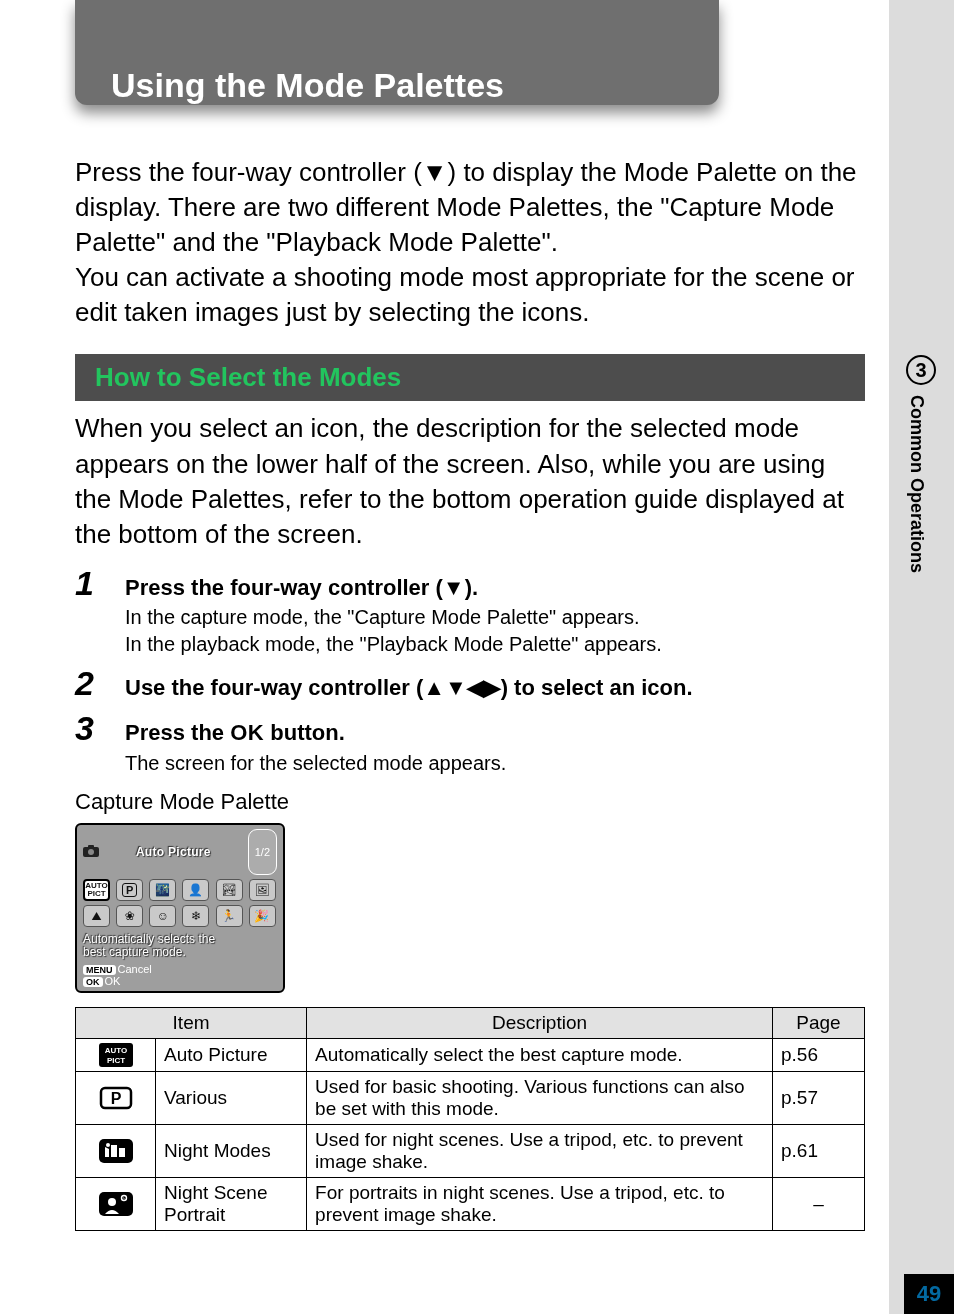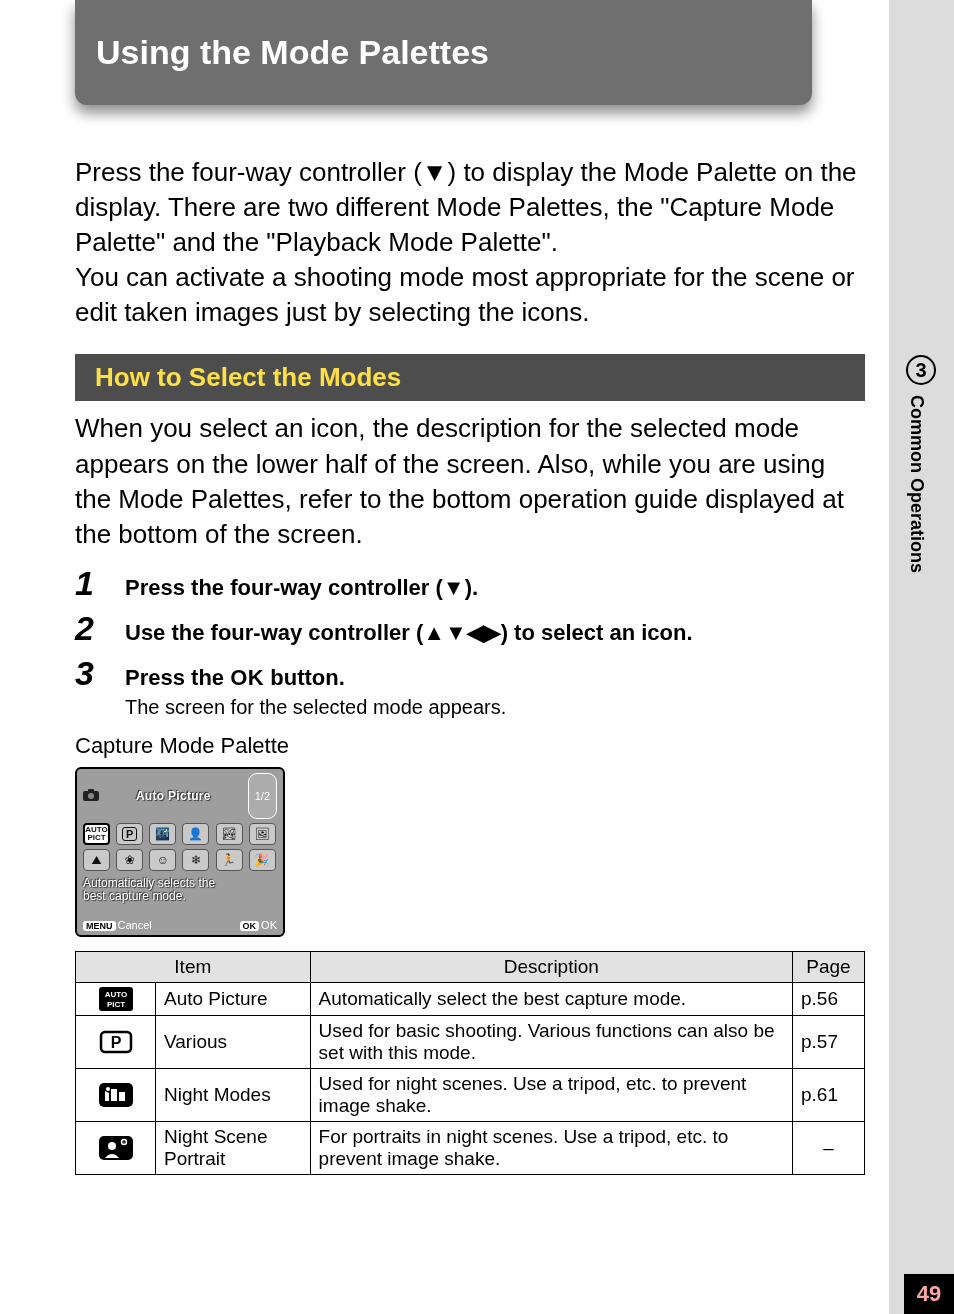--- a/index.html
+++ b/index.html
@@ -4,32 +4,32 @@
 <style>
   * { box-sizing: border-box; margin: 0; padding: 0; }
   html, body { width: 954px; height: 1314px; font-family: Arial, Helvetica, sans-serif; background: #fff; color: #000; }
   .page { position: relative; width: 954px; height: 1314px; }
 
   
   .sidebar-right { position: absolute; right: 0; top: 0; width: 65px; height: 100%; background: #dcdcdc; }
   .sidebar-right .tab-strip { position: absolute; right: 18px; top: 355px; width: 30px; }
   .chapter-circle { width: 30px; height: 30px; border: 2px solid #000; border-radius: 50%; font-size: 20px; font-weight: bold; display: flex; align-items: center; justify-content: center; background: #dcdcdc; }
   .chapter-label { writing-mode: vertical-rl; text-orientation: mixed; font-size: 18px; font-weight: bold; margin-top: 10px; transform: rotate(0deg); }
-  .page-num { position: absolute; right: 0; bottom: 0; width: 50px; height: 40px; background: #000; color: #fca5a5; display: flex; align-items: center; justify-content: center; font-size: 22px; font-weight: bold; }
+  .page-num { position: absolute; right: 0; bottom: 0; width: 50px; height: 40px; background: #000; color: #0369a1; display: flex; align-items: center; justify-content: center; font-size: 22px; font-weight: bold; }
 
   .content { position: absolute; left: 0; top: 0; width: 889px; padding: 0 0 0 75px; }
 
   
   .banner-wrap { position: relative; height: 120px; margin-top: 0; }
-  .banner { position: absolute; left: 0; top: 0; width: 737px; height: 105px; background: #6f6f6f; border-radius: 0 0 12px 12px; box-shadow: 0 8px 14px rgba(0,0,0,.45); display: flex; align-items: center; padding-left: 21px; }
+  .banner { position: absolute; left: 0; top: 0; width: 644px; height: 105px; background: #6f6f6f; border-radius: 0 0 12px 12px; box-shadow: 0 8px 14px rgba(0,0,0,.45); display: flex; align-items: flex-end; padding-left: 36px; }
   .banner h1 { color: #fff; font-size: 34px; font-weight: bold; }
 
   .body-text { font-size: 26px; line-height: 1.35; margin-top: 35px; width: 790px; }
 
-  .section-bar { background: #4d4d4d; color: #fde047; font-size: 26px; font-weight: bold; padding: 8px 14px; border-left: 6px solid #4d4d4d; margin-top: 24px; width: 790px; }
+  .section-bar { background: #4d4d4d; color: #22c55e; font-size: 26px; font-weight: bold; padding: 8px 14px; border-left: 6px solid #4d4d4d; margin-top: 24px; width: 790px; }
 
   .steps { margin-top: 12px; width: 790px; }
   .step { display: flex; align-items: baseline; margin-top: 6px; }
   .step .num { font-size: 34px; font-weight: bold; font-style: italic; width: 50px; flex-shrink: 0; }
   .step .step-body { flex: 1; }
   .step .step-title { font-size: 22px; font-weight: bold; line-height: 1.3; }
   .step .step-title .ok-word { font-family: Arial; font-weight: bold; letter-spacing: 0.5px; }
   .step .step-desc { font-size: 20px; line-height: 1.35; margin-top: 2px; }
 
   .subhead { font-size: 22px; font-weight: normal; margin-top: 12px; }
@@ -38,29 +38,29 @@
   .lcd { width: 210px; height: 170px; background: #9e9e9e; border: 2px solid #000; border-radius: 6px; margin-top: 8px; padding: 4px 6px 6px 6px; position: relative; color: #fff; font-size: 12px; overflow: hidden; }
   .lcd-top { display: flex; align-items: center; justify-content: space-between; }
   .lcd-top .cam { font-size: 13px; }
   .lcd-top .title { font-size: 12px; font-weight: bold; text-shadow: 1px 1px 1px #333, -1px -1px 1px #333; letter-spacing: .3px; }
   .lcd-top .page-ind { background: rgba(255,255,255,.15); border: 1px solid #fff; border-radius: 9px; padding: 16px 6px; font-size: 11px; }
   .lcd-grid { display: grid; grid-template-columns: repeat(6, 1fr); gap: 4px 5px; margin-top: 4px; }
   .lcd-ic { width: 27px; height: 22px; background: #c9c9c9; border: 1px solid #555; border-radius: 4px; display:flex; align-items:center; justify-content:center; font-size: 12px; color:#111; }
   .lcd-ic.sel { background: #fff; border: 2px solid #000; font-size:8px; font-weight:bold; line-height: 8px; text-align:center; }
   .lcd-ic .p { border:1.3px solid #111; border-radius:3px; padding:0 3px; font-weight:bold; font-size:11px; }
   .lcd-desc { margin-top: 6px; font-size: 12px; line-height: 13px; text-shadow: 1px 1px 1px #333, -1px -1px 1px #333; }
-  .lcd-bottom { position: absolute; bottom: 4px; left: 6px; right: 6px; display:flex; justify-content: space-between; font-size: 11px; }
+  .lcd-bottom { position: absolute; bottom: 4px; left: 6px; right: 6px; display:flex; justify-content: space-between; font-size: 11px; flex-direction: column; }
   .lcd-bottom .tag { background:#fff; color:#000; border-radius:3px; padding:0 3px; font-weight:bold; font-size:9px; margin-right:2px; }
 
   
   table.modes { border-collapse: collapse; width: 790px; margin-top: 14px; font-size: 19px; }
   table.modes th, table.modes td { border: 1px solid #000; padding: 4px 8px; vertical-align: middle; }
   table.modes thead th { background: #e2e2e2; font-weight: normal; text-align: center; }
   table.modes th.icon-col { width: 80px; }
-  table.modes th.page-col { width: 72px; }
+  table.modes th.page-col { width: 92px; }
   .mode-icon { display:flex; align-items:center; justify-content:center; }
   .mode-icon svg { display:block; }
 </style>
 </head>
 <body>
 
 <div class="page">
 
   <div class="sidebar-right">
     <div class="tab-strip">
@@ -83,20 +83,22 @@
 
     <div class="section-bar">How to Select the Modes</div>
 
     <p class="body-text" style="margin-top:10px;">When you select an icon, the description for the selected mode appears on the lower half of the screen. Also, while you are using the Mode Palettes, refer to the bottom operation guide displayed at the bottom of the screen.</p>
 
     <div class="steps">
       <div class="step">
         <div class="num">1</div>
         <div class="step-body">
           <div class="step-title">Press the four-way controller (▼).</div>
+          <div class="step-desc" style="white-space: pre-line;">In the capture mode, the "Capture Mode Palette" appears.
+In the playback mode, the "Playback Mode Palette" appears.</div>
         </div>
       </div>
       <div class="step">
         <div class="num">2</div>
         <div class="step-body">
           <div class="step-title">Use the four-way controller (▲▼◀▶) to select an icon.</div>
         </div>
       </div>
       <div class="step">
         <div class="num">3</div>

